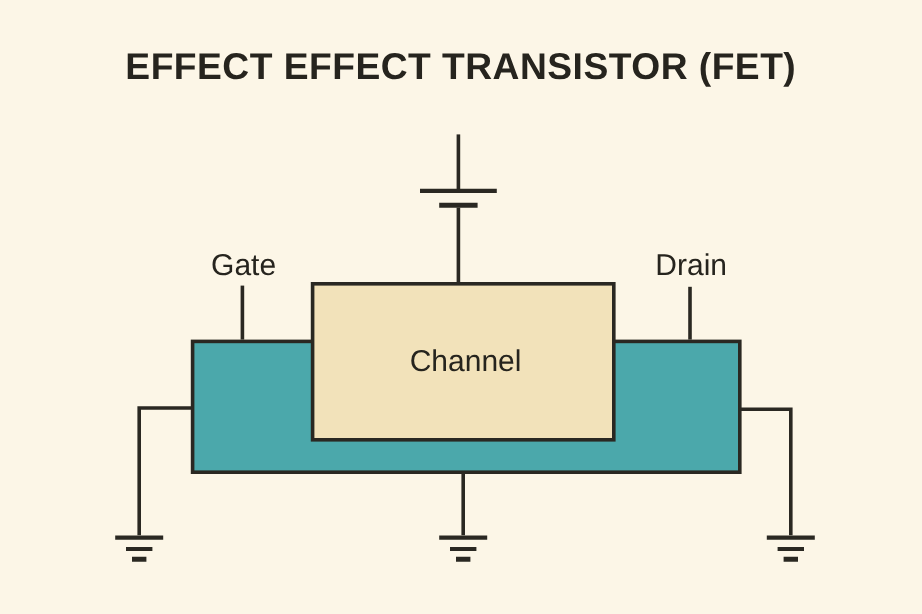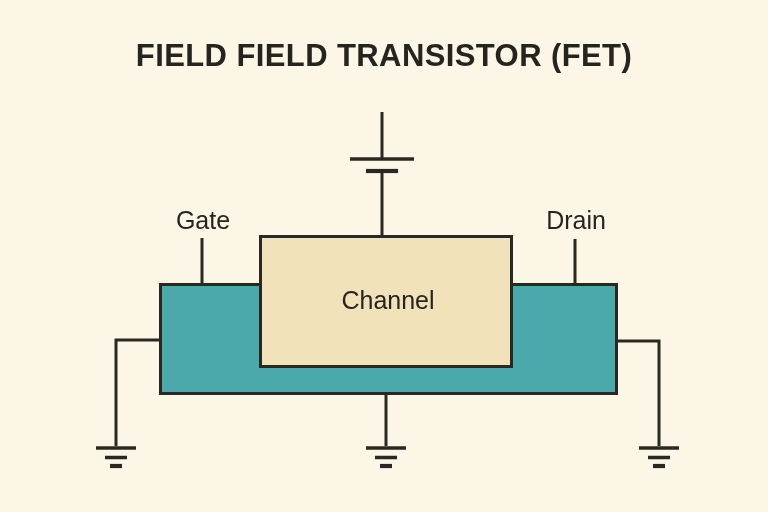--- a/index.html
+++ b/index.html
@@ -65,21 +65,21 @@
     font-family: "Liberation Sans", sans-serif;
     font-size: 25px;
     font-weight: 400;
     fill: var(--ink, #26241e);
     text-anchor: middle;
   }
 </style>
 </head>
 <body>
 
-<div class="title">FIELD FIELD TRANSISTOR (FET)</div>
+<div class="title">EFFECT EFFECT TRANSISTOR (FET)</div>
 
 <svg class="diagram" viewBox="0 0 768 512">
 
   <g>
     <line class="wire" x1="382" y1="112" x2="382" y2="158"></line>
     <line class="plate" x1="350" y1="159" x2="414" y2="159"></line>
     <line class="plate-thick" x1="366" y1="171" x2="398" y2="171"></line>
     <line class="wire" x1="382" y1="173" x2="382" y2="237"></line>
   </g>
 

